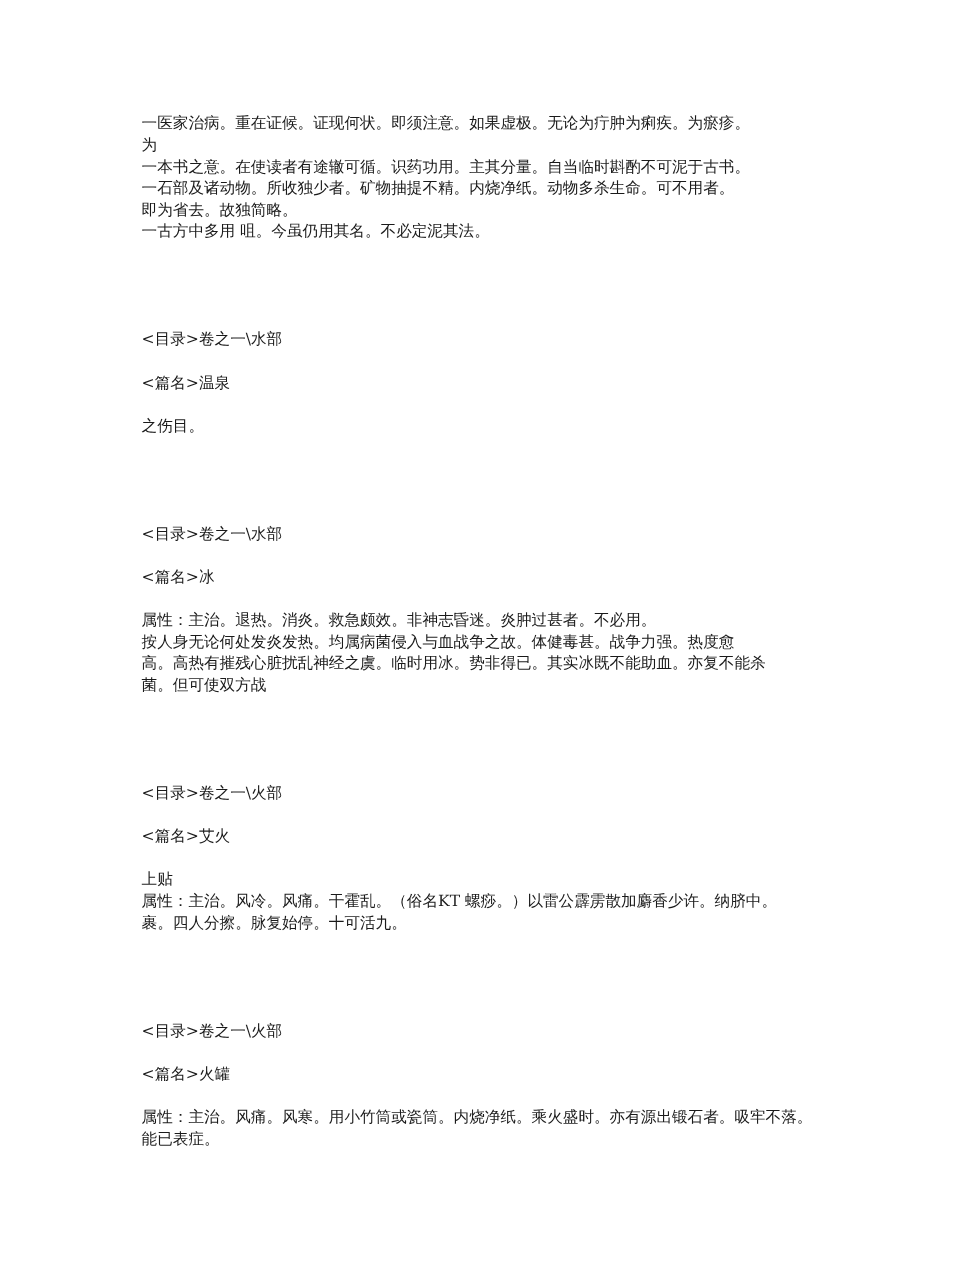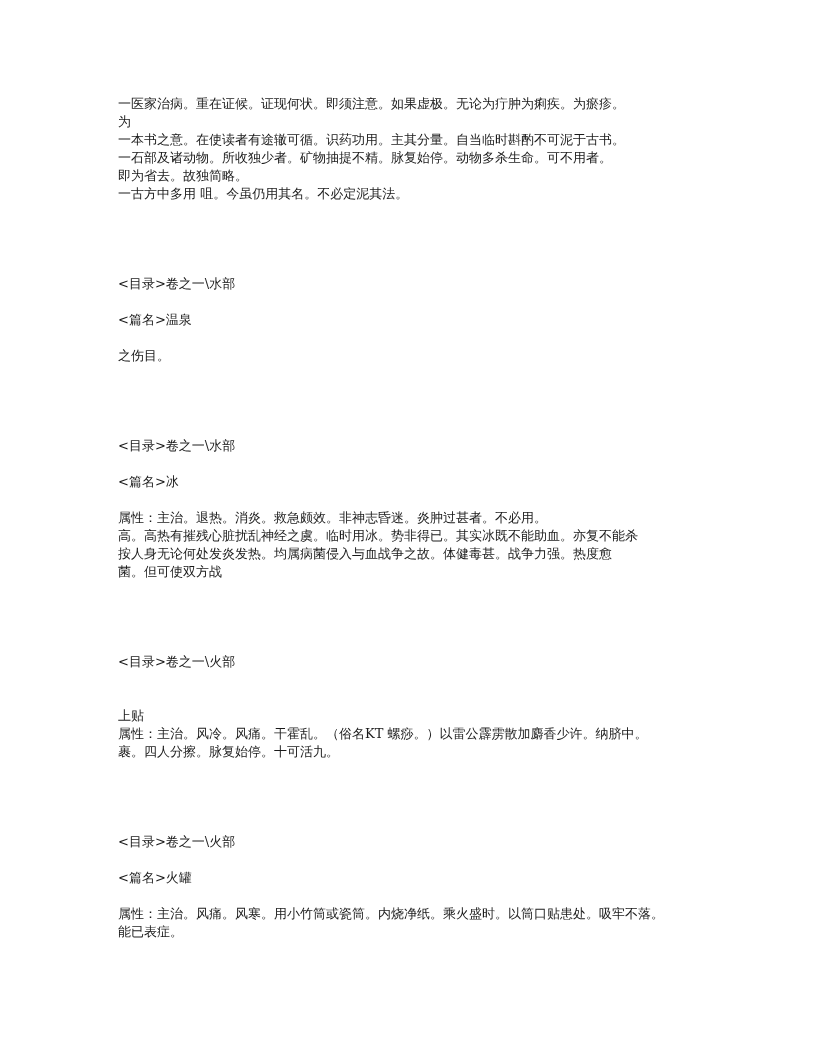--- a/index.html
+++ b/index.html
@@ -12,58 +12,59 @@
   .section .line { }
 </style>
 </head>
 <body>
 
 <div class="page">
   <div>
     <p class="line">一医家治病。重在证候。证现何状。即须注意。如果虚极。无论为疔肿为痢疾。为瘀疹。</p>
     <p class="line">为</p>
     <p class="line">一本书之意。在使读者有途辙可循。识药功用。主其分量。自当临时斟酌不可泥于古书。</p>
-    <p class="line">一石部及诸动物。所收独少者。矿物抽提不精。脉复始停。动物多杀生命。可不用者。</p>
+    <p class="line">一石部及诸动物。所收独少者。矿物抽提不精。内烧净纸。动物多杀生命。可不用者。</p>
     <p class="line">即为省去。故独简略。</p>
     <p class="line">一古方中多用 咀。今虽仍用其名。不必定泥其法。</p>
   </div>
 
   <div class="gap-large"></div>
   <div class="section">
     <p class="line">&lt;目录&gt;卷之一\水部</p>
     <div class="gap-small"></div>
     <p class="line">&lt;篇名&gt;温泉</p>
     <div class="gap-small"></div>
     <p class="line">之伤目。</p>
   </div>
 
   <div class="gap-large"></div>
   <div class="section">
     <p class="line">&lt;目录&gt;卷之一\水部</p>
     <div class="gap-small"></div>
     <p class="line">&lt;篇名&gt;冰</p>
     <div class="gap-small"></div>
     <p class="line">属性：主治。退热。消炎。救急颇效。非神志昏迷。炎肿过甚者。不必用。</p>
+    <p class="line">按人身无论何处发炎发热。均属病菌侵入与血战争之故。体健毒甚。战争力强。热度愈</p>
     <p class="line">高。高热有摧残心脏扰乱神经之虞。临时用冰。势非得已。其实冰既不能助血。亦复不能杀</p>
-    <p class="line">按人身无论何处发炎发热。均属病菌侵入与血战争之故。体健毒甚。战争力强。热度愈</p>
     <p class="line">菌。但可使双方战</p>
   </div>
 
   <div class="gap-large"></div>
   <div class="section">
     <p class="line">&lt;目录&gt;卷之一\火部</p>
     <div class="gap-small"></div>
+    <p class="line">&lt;篇名&gt;艾火</p>
     <div class="gap-small"></div>
     <p class="line">上贴</p>
     <p class="line">属性：主治。风冷。风痛。干霍乱。（俗名KT 螺痧。）以雷公霹雳散加麝香少许。纳脐中。</p>
     <p class="line">裹。四人分擦。脉复始停。十可活九。</p>
   </div>
 
   <div class="gap-large"></div>
   <div class="section">
     <p class="line">&lt;目录&gt;卷之一\火部</p>
     <div class="gap-small"></div>
     <p class="line">&lt;篇名&gt;火罐</p>
     <div class="gap-small"></div>
-    <p class="line">属性：主治。风痛。风寒。用小竹筒或瓷筒。内烧净纸。乘火盛时。以筒口贴患处。吸牢不落。</p>
+    <p class="line">属性：主治。风痛。风寒。用小竹筒或瓷筒。内烧净纸。乘火盛时。亦有源出锻石者。吸牢不落。</p>
     <p class="line">能已表症。</p>
   </div>
 </div>
 
 </body></html>

